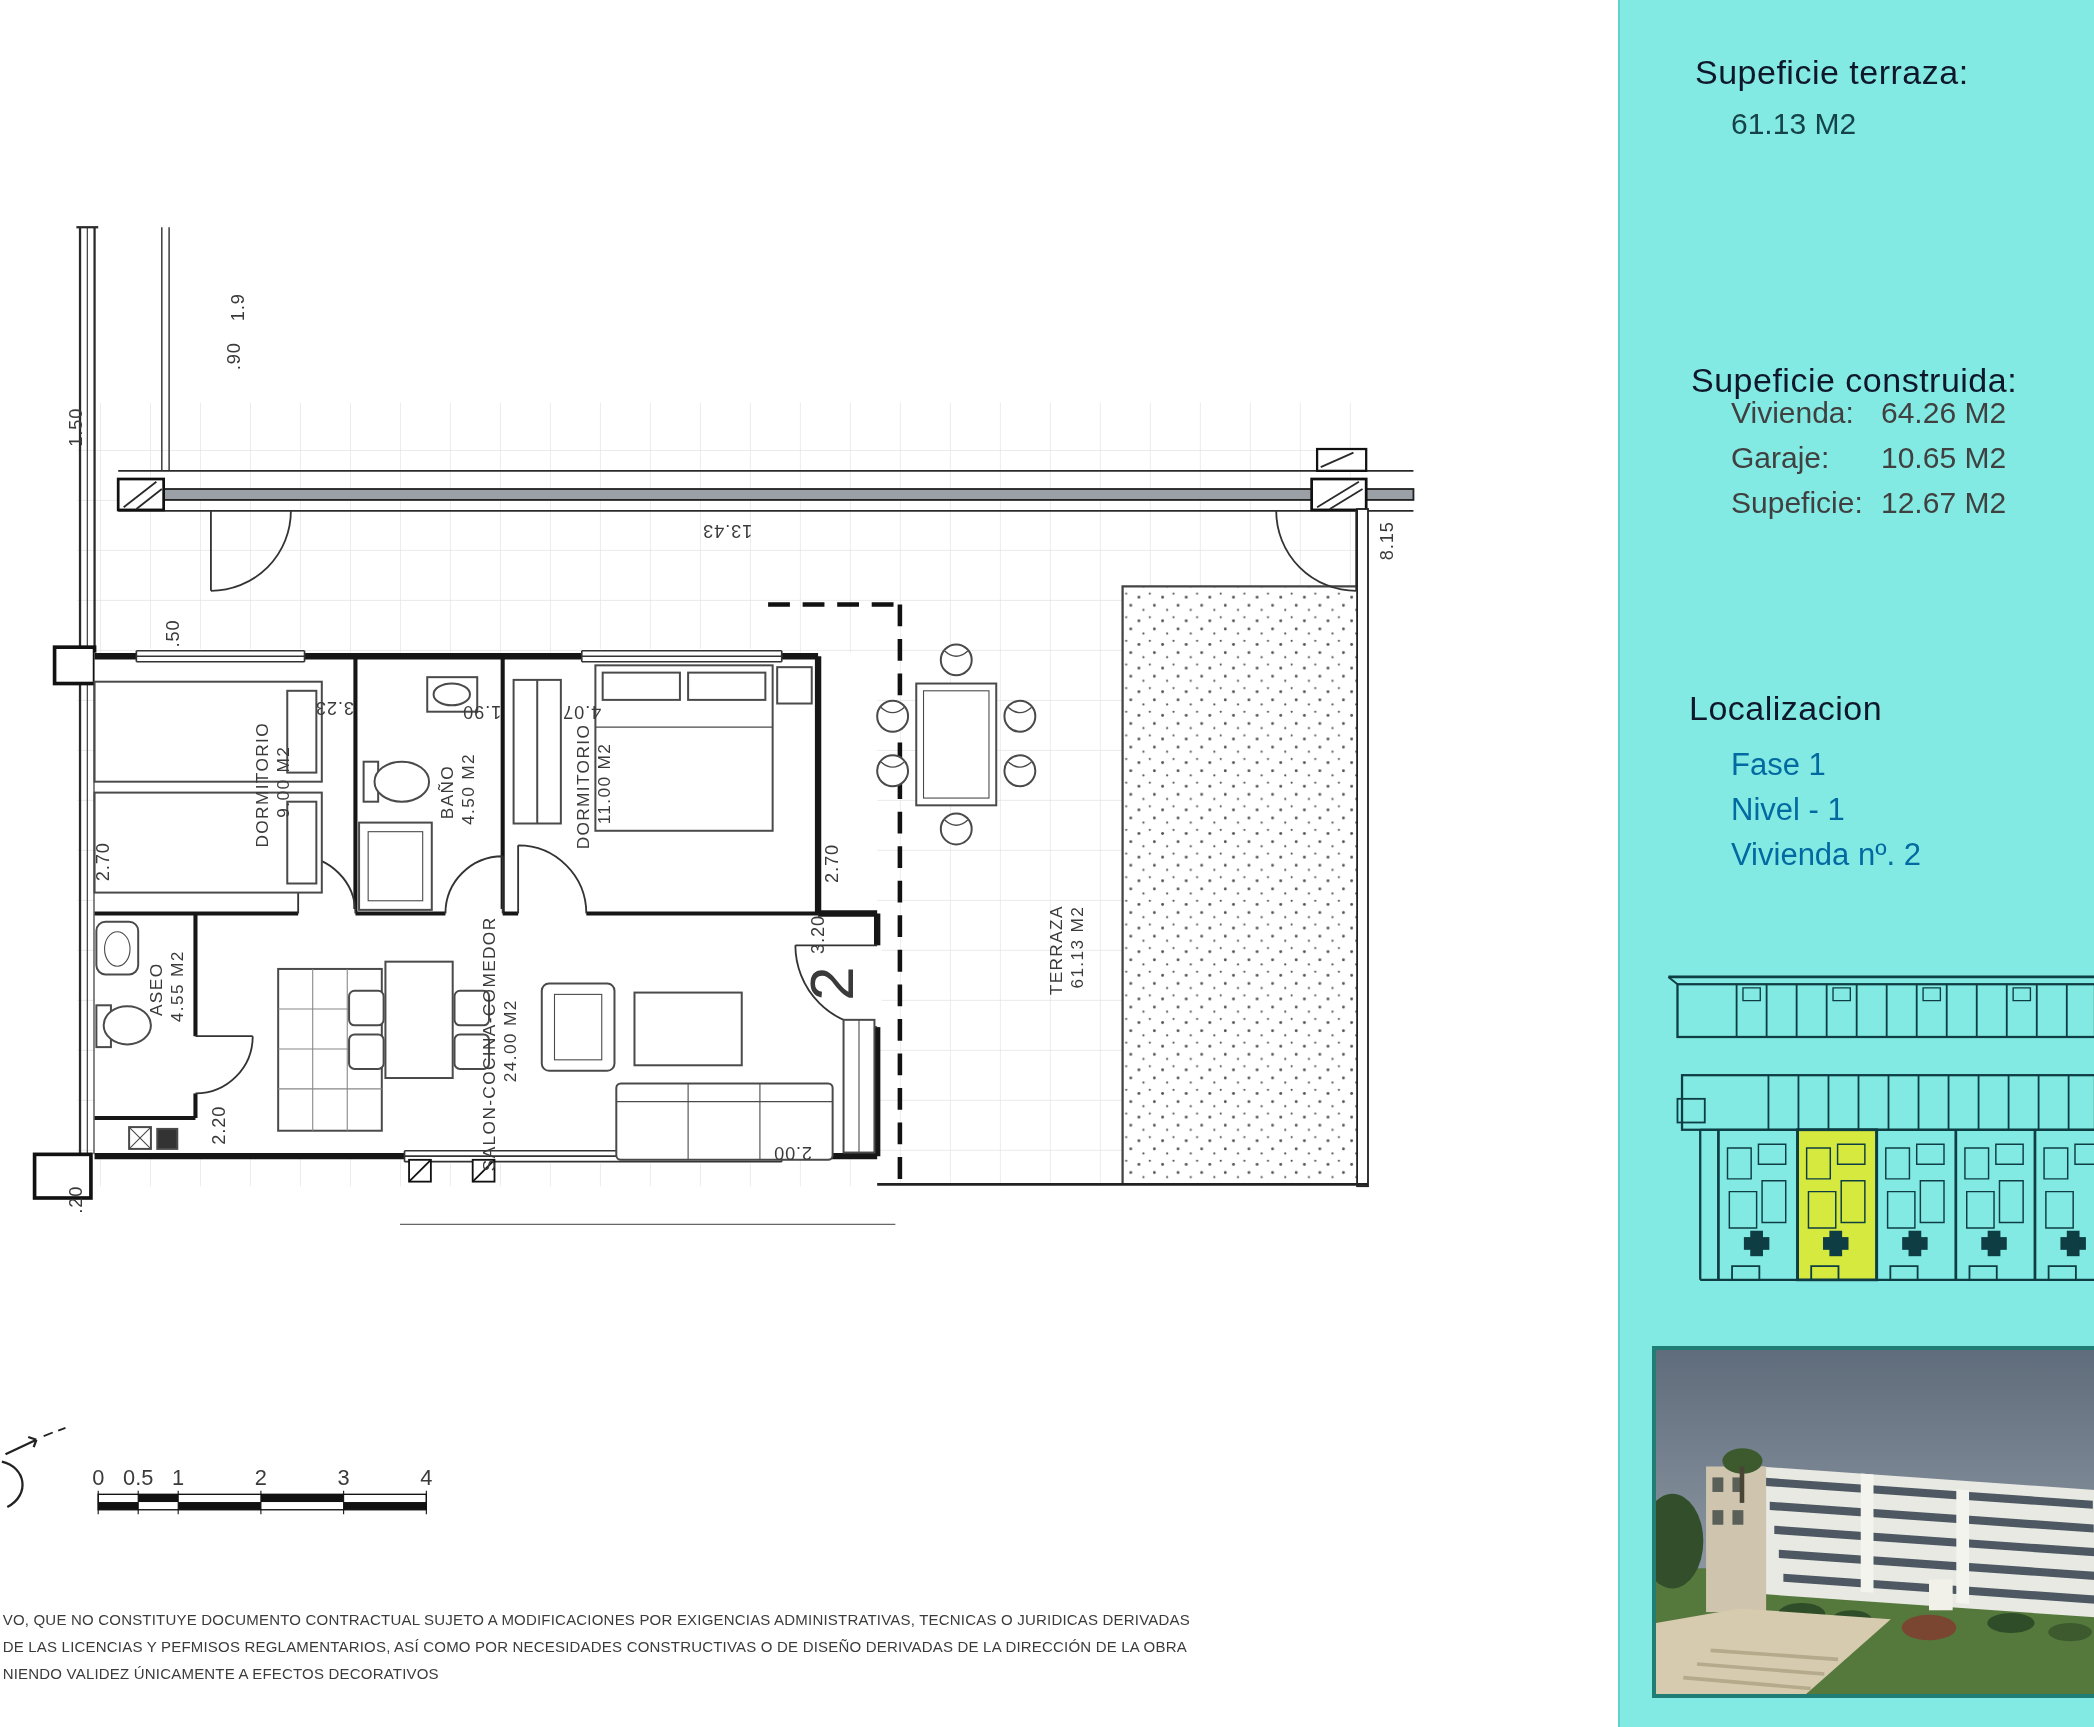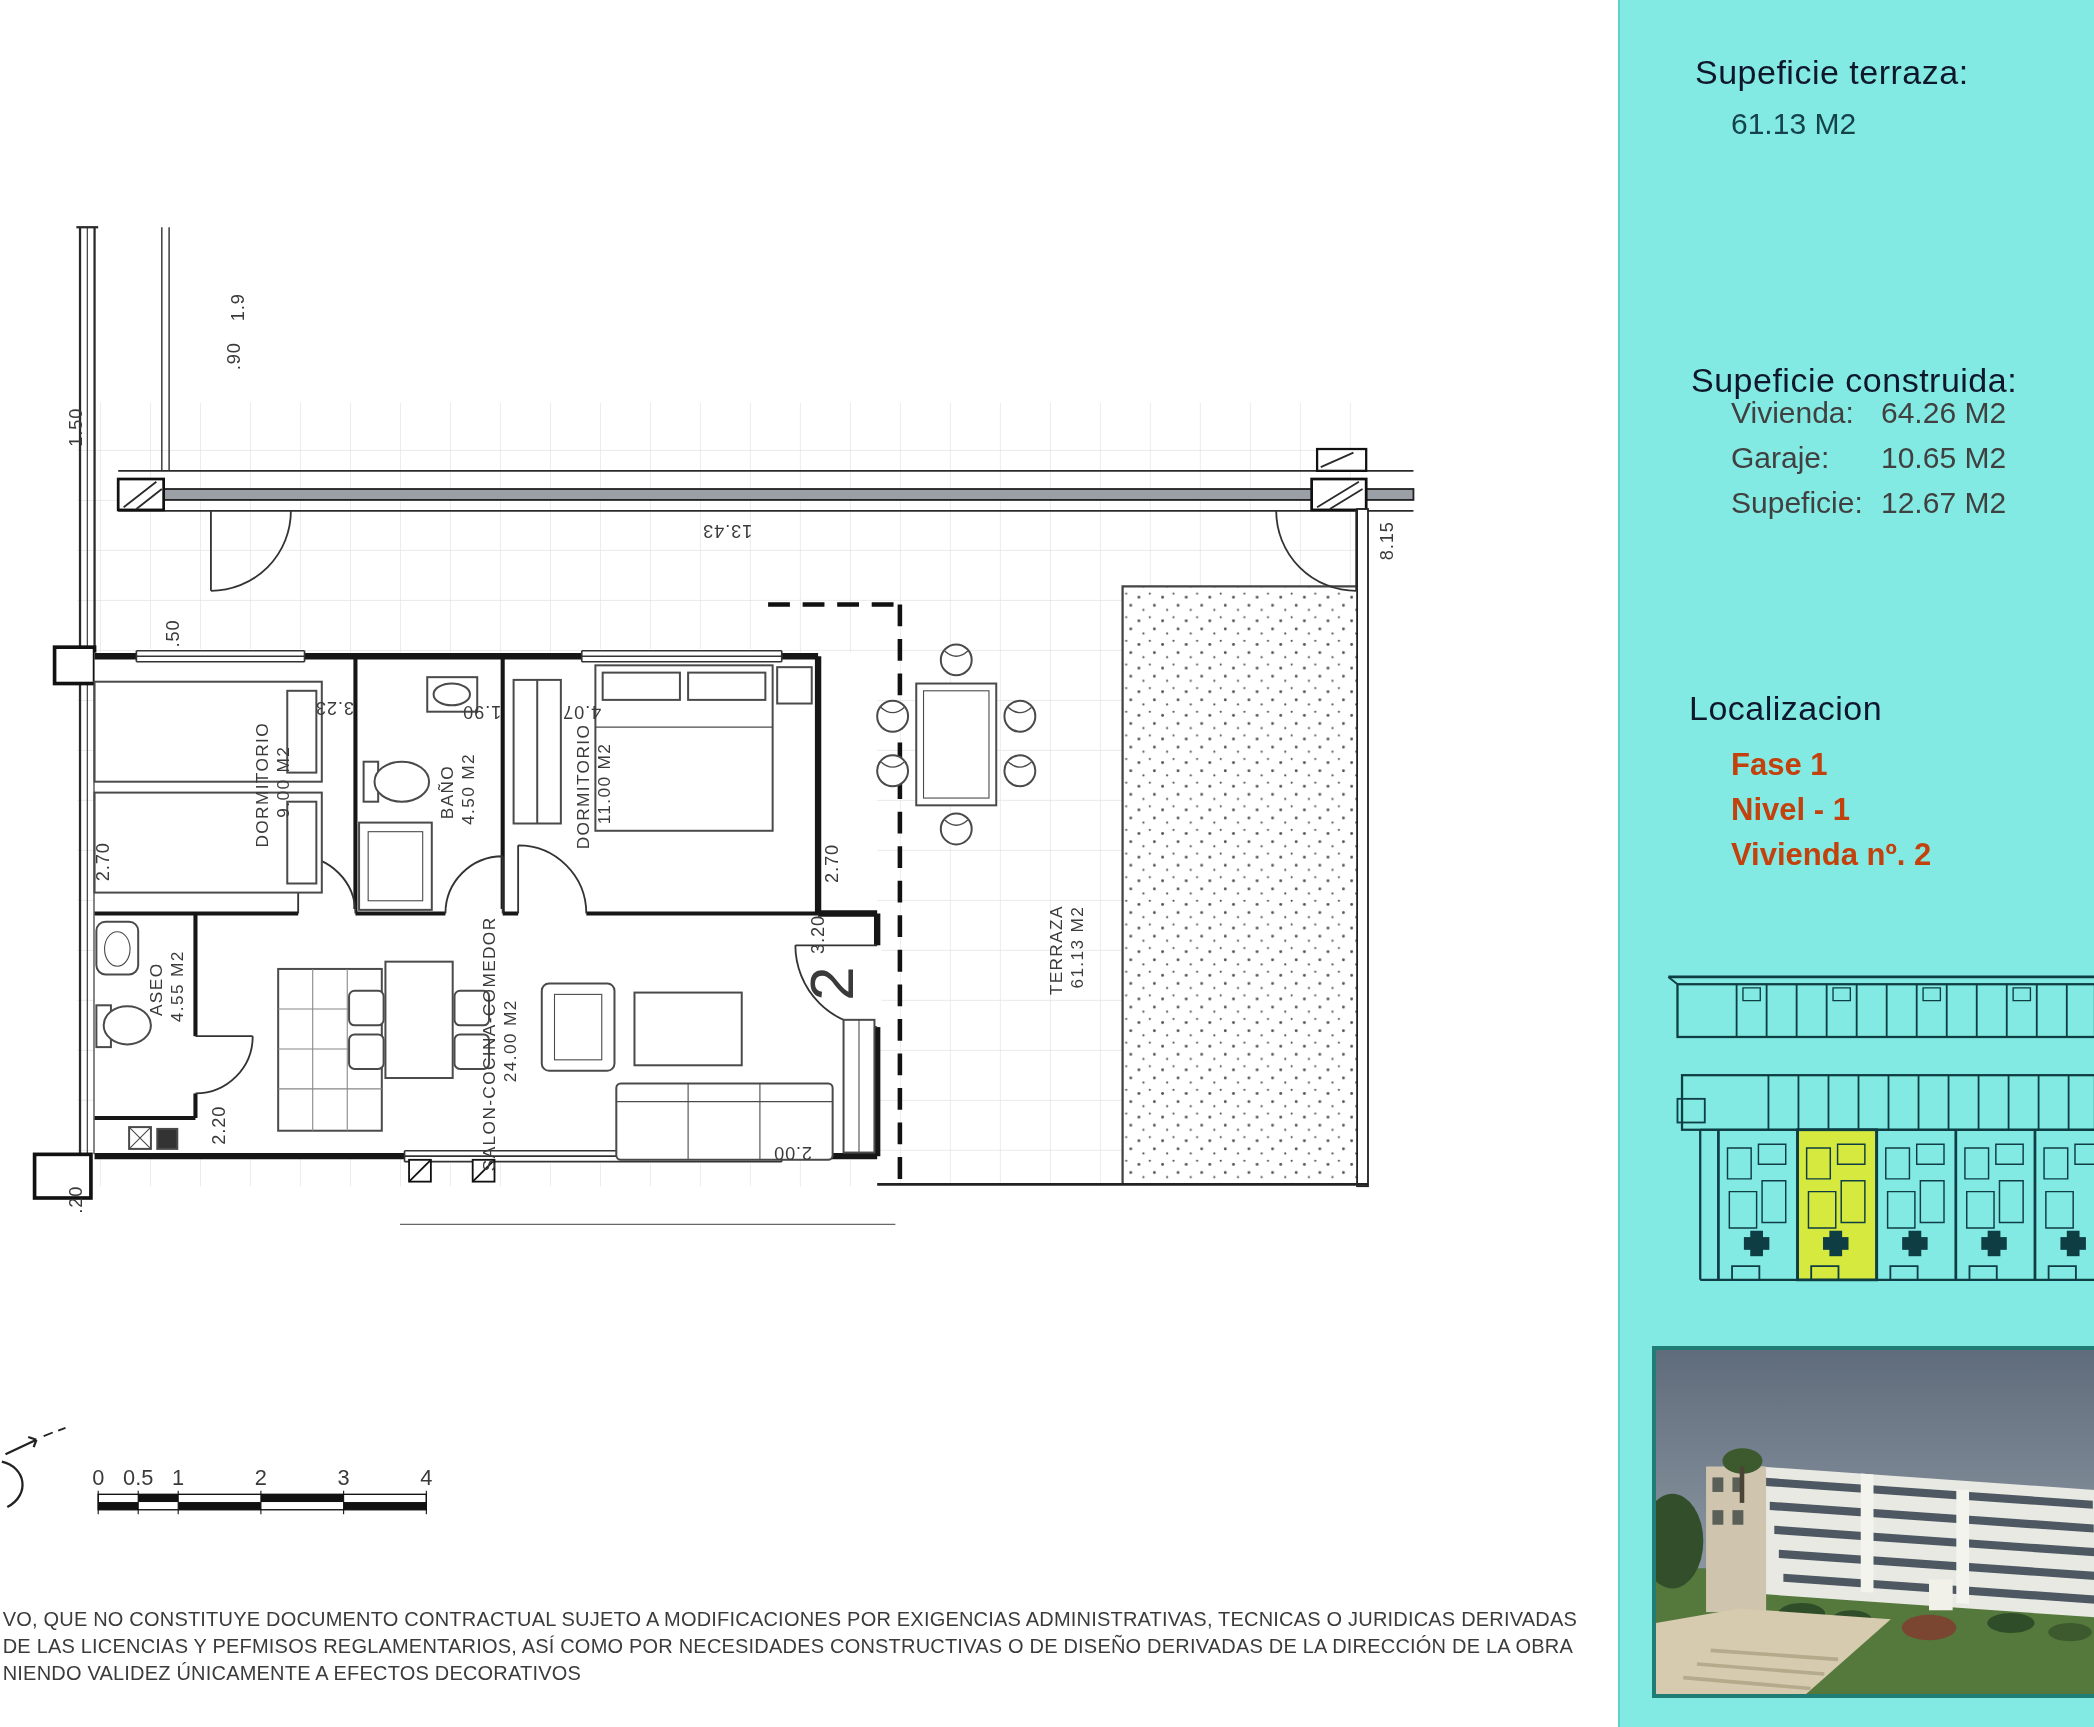--- a/index.html
+++ b/index.html
@@ -8,25 +8,25 @@
   #plan-svg{position:absolute;left:0;top:0;}
   .cad{fill:#3a3a3a;}
   
   .sidebar{position:absolute;left:1618px;top:0;width:476px;height:1727px;background:#82EAE3;border-left:2.7px solid #5fd2cb;}
   .sb-title{position:absolute;font-size:34px;font-weight:500;color:#0f172a;letter-spacing:0.5px;}
   .sb-line{position:absolute;font-size:30px;font-weight:500;color:#15434A;}
   .built-rows{position:absolute;left:111px;top:396px;}
   .built-row{display:flex;font-size:30px;font-weight:500;color:#404040;height:45px;}
   .built-row .lb{width:150px;}
   .loc-rows{position:absolute;left:111px;top:747px;}
-  .loc-row{font-size:31px;font-weight:700;color:#c2410c;height:45px;}
+  .loc-row{font-size:31px;font-weight:400;color:#0369a1;height:45px;}
   #siteplan-svg{position:absolute;left:11.8px;top:966px;}
   .photo-frame{position:absolute;left:32px;top:1346px;width:445px;height:344px;border:4.5px solid #1f7d76;box-sizing:content-box;background:#6b7a88;}
   
-  .disclaimer{position:absolute;left:2.7px;top:1606px;color:#3b3b3b;font-size:20px;line-height:27px;white-space:nowrap;letter-spacing:0.2px;}
+  .disclaimer{position:absolute;left:2.7px;top:1606px;color:#3b3b3b;font-size:15px;line-height:27px;white-space:nowrap;letter-spacing:0.2px;}
 </style>
 </head>
 <body>
 
 <div class="page">
 
   <svg id="plan-svg" width="1618" height="1727" viewBox="0 0 1780 1900">
     <defs>
       <pattern id="tiles" width="55" height="55" patternUnits="userSpaceOnUse">
         <path d="M55 0H0V55" fill="none" stroke="#e3e3e3" stroke-width="1.5"></path>

